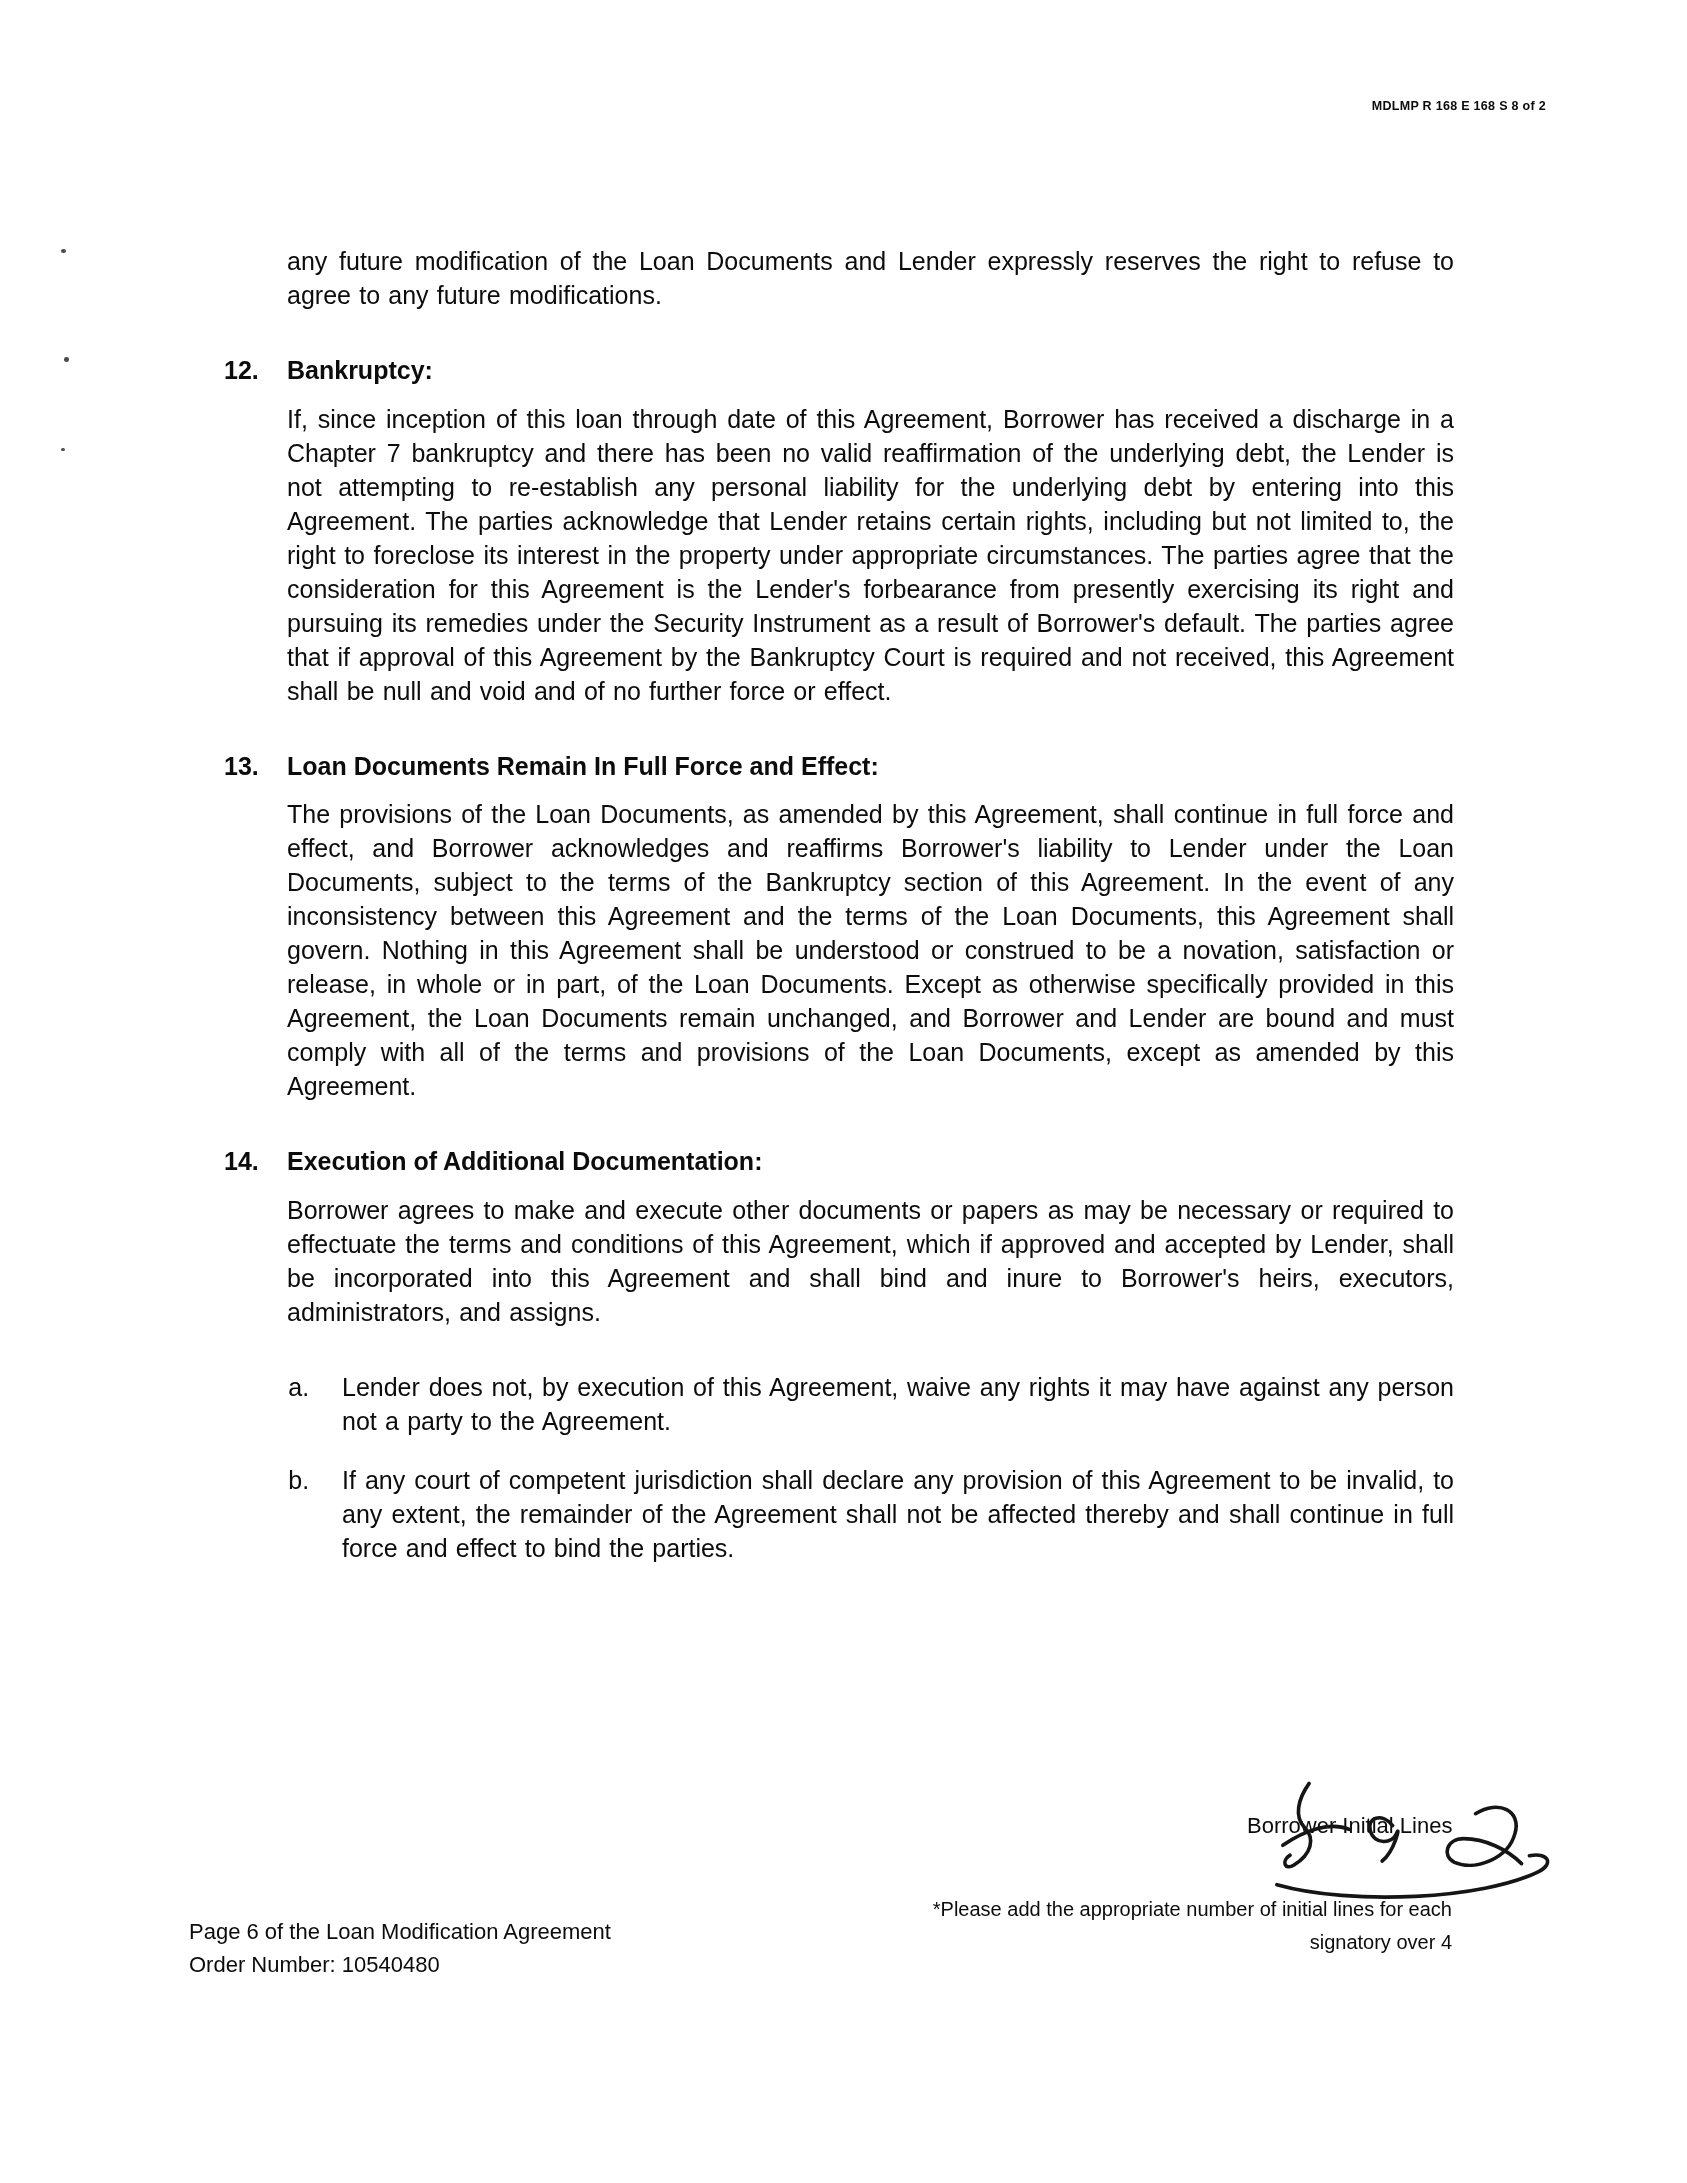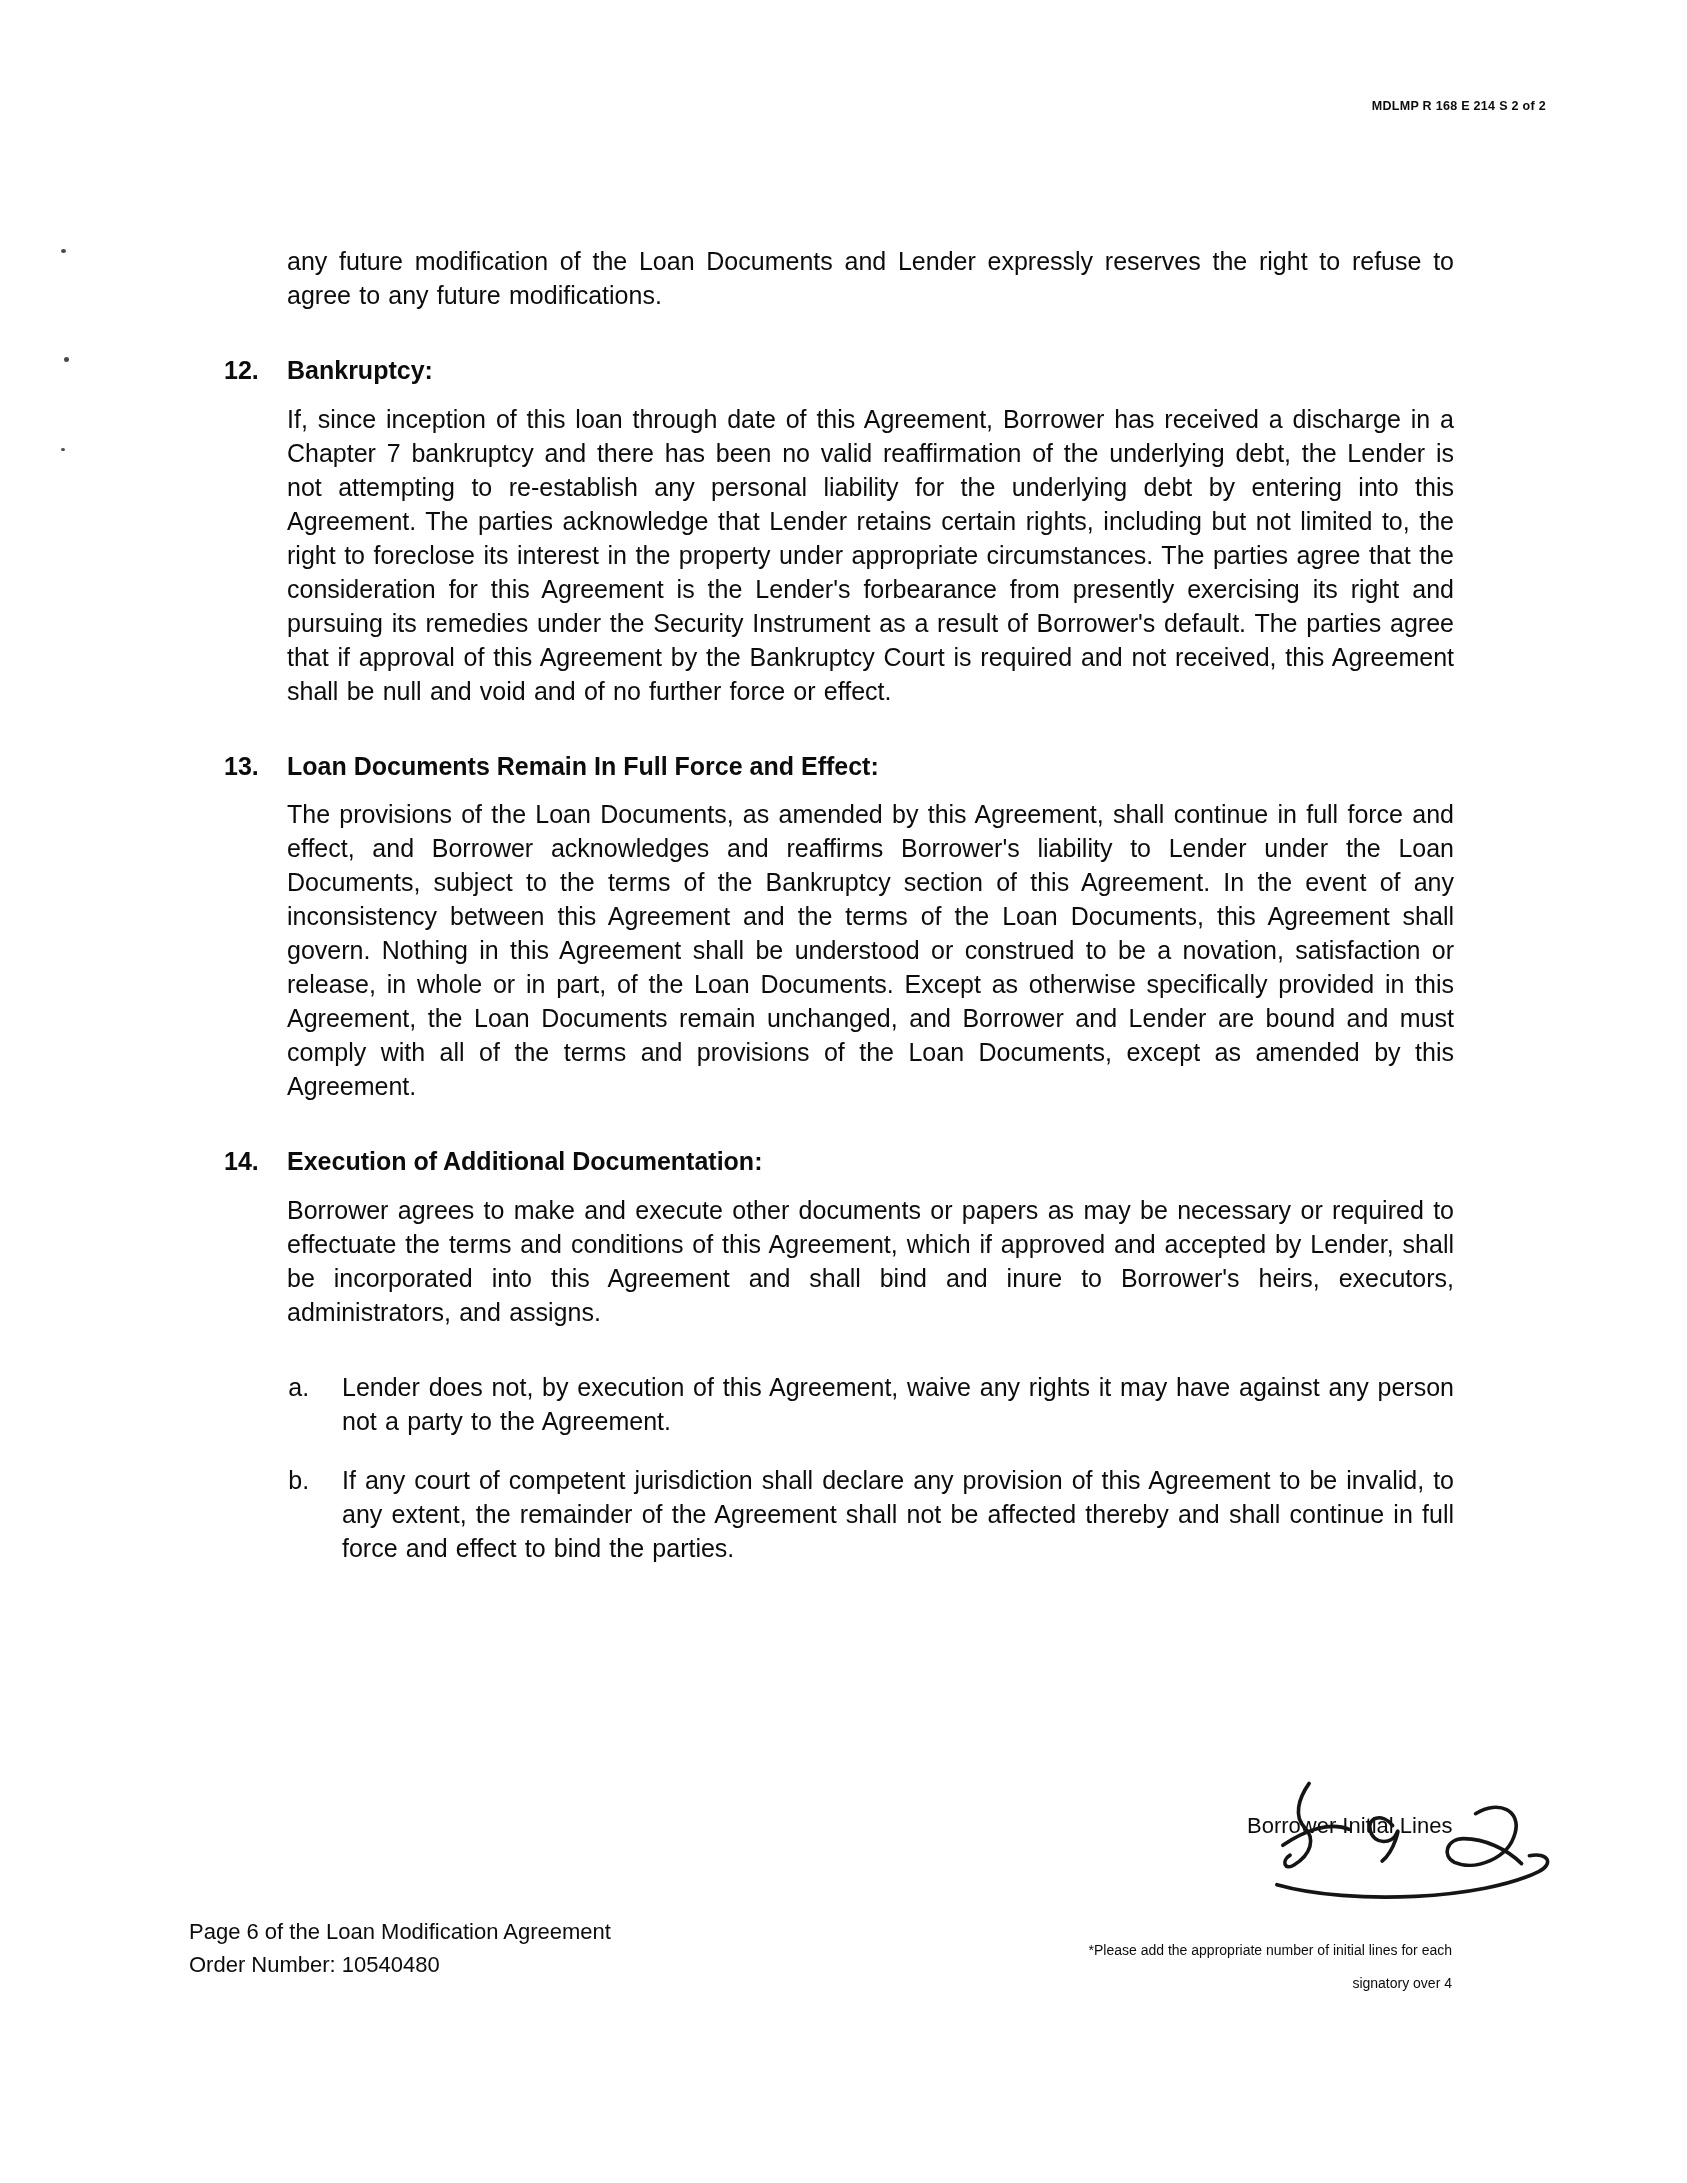--- a/index.html
+++ b/index.html
@@ -108,31 +108,30 @@
     font-size: 22px;
     line-height: 33px;
     z-index: 2;
     margin-top: 22px;
   }
   .footer-right {
     position: absolute;
     right: 236px;
     top: 1893px;
     width: 593px;
-    font-size: 14px;
+    font-size: 20px;
     line-height: 33px;
     text-align: right;
     z-index: 2;
-    margin-top: 41px;
   }
 </style>
 </head>
 <body>
 
-<div class="corner-code">MDLMP R 168 E 214 S 2 of 2</div>
+<div class="corner-code">MDLMP R 168 E 168 S 8 of 2</div>
 
 <div class="speck s1"></div>
 <div class="speck s2"></div>
 <div class="speck s3"></div>
 
 <div class="content">
 
   <p class="para">any future modification of the Loan Documents and Lender expressly reserves the right to refuse to agree to any future modifications.</p>
 
   <div class="section">

